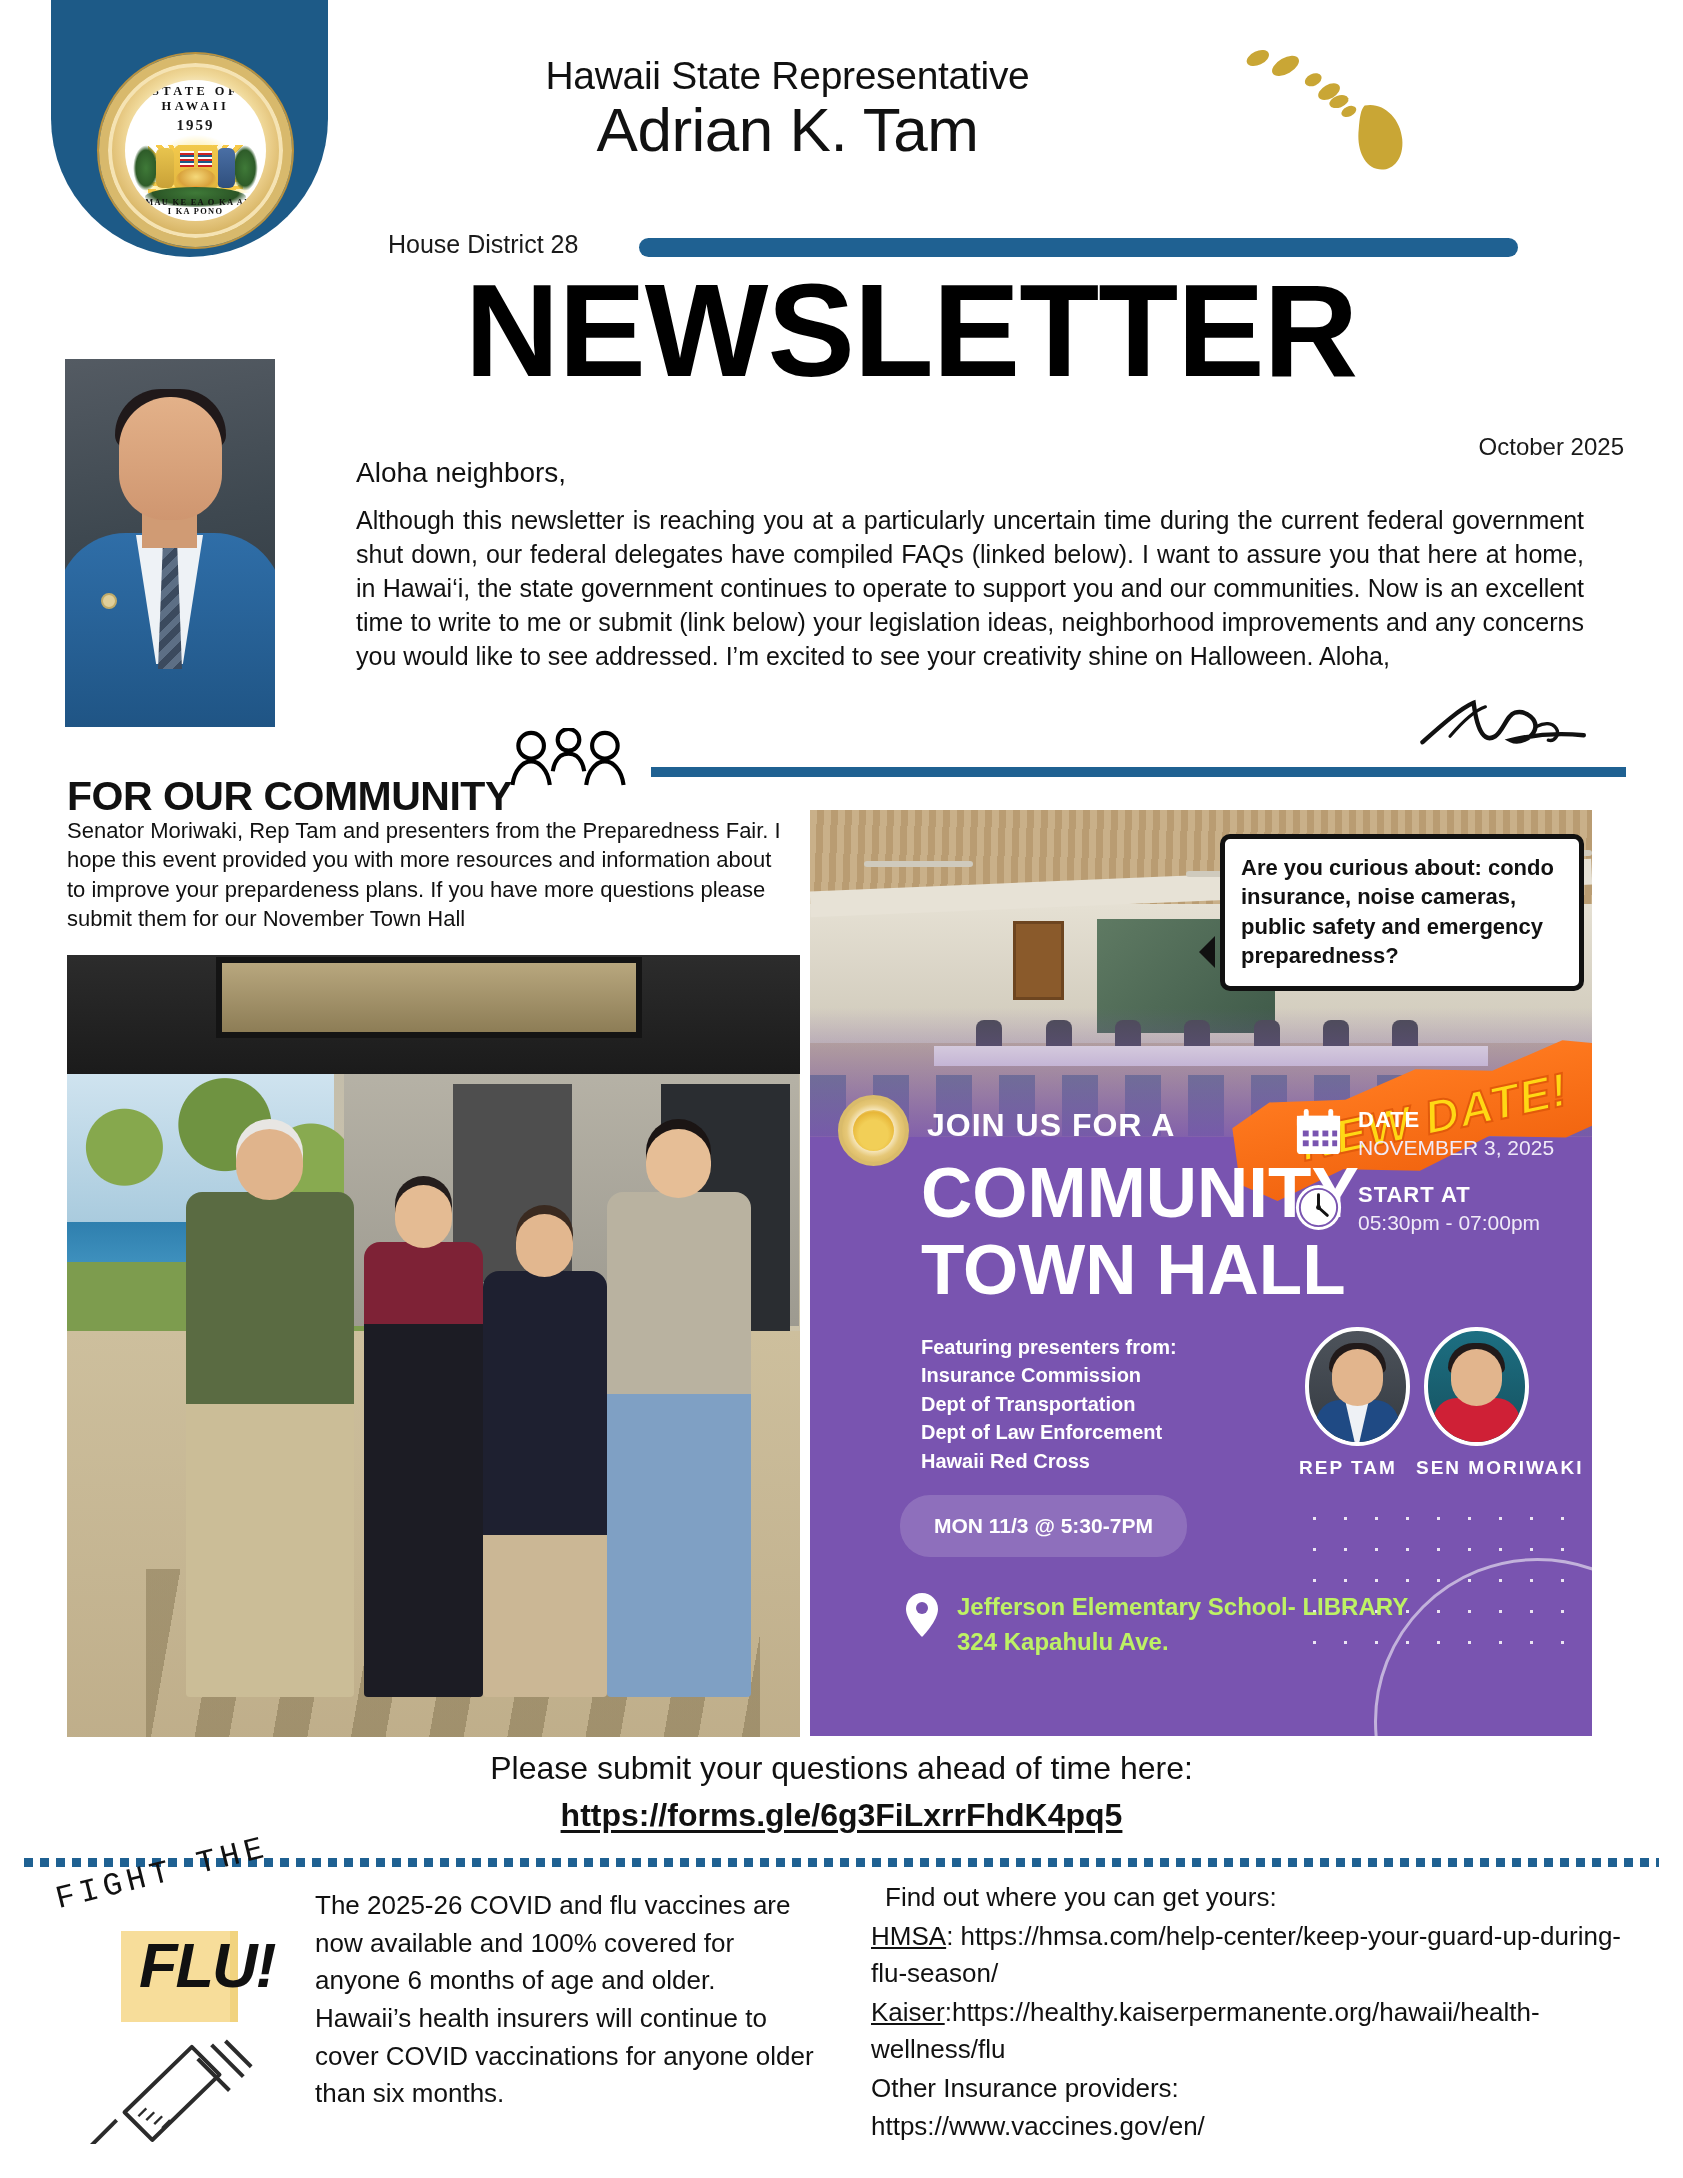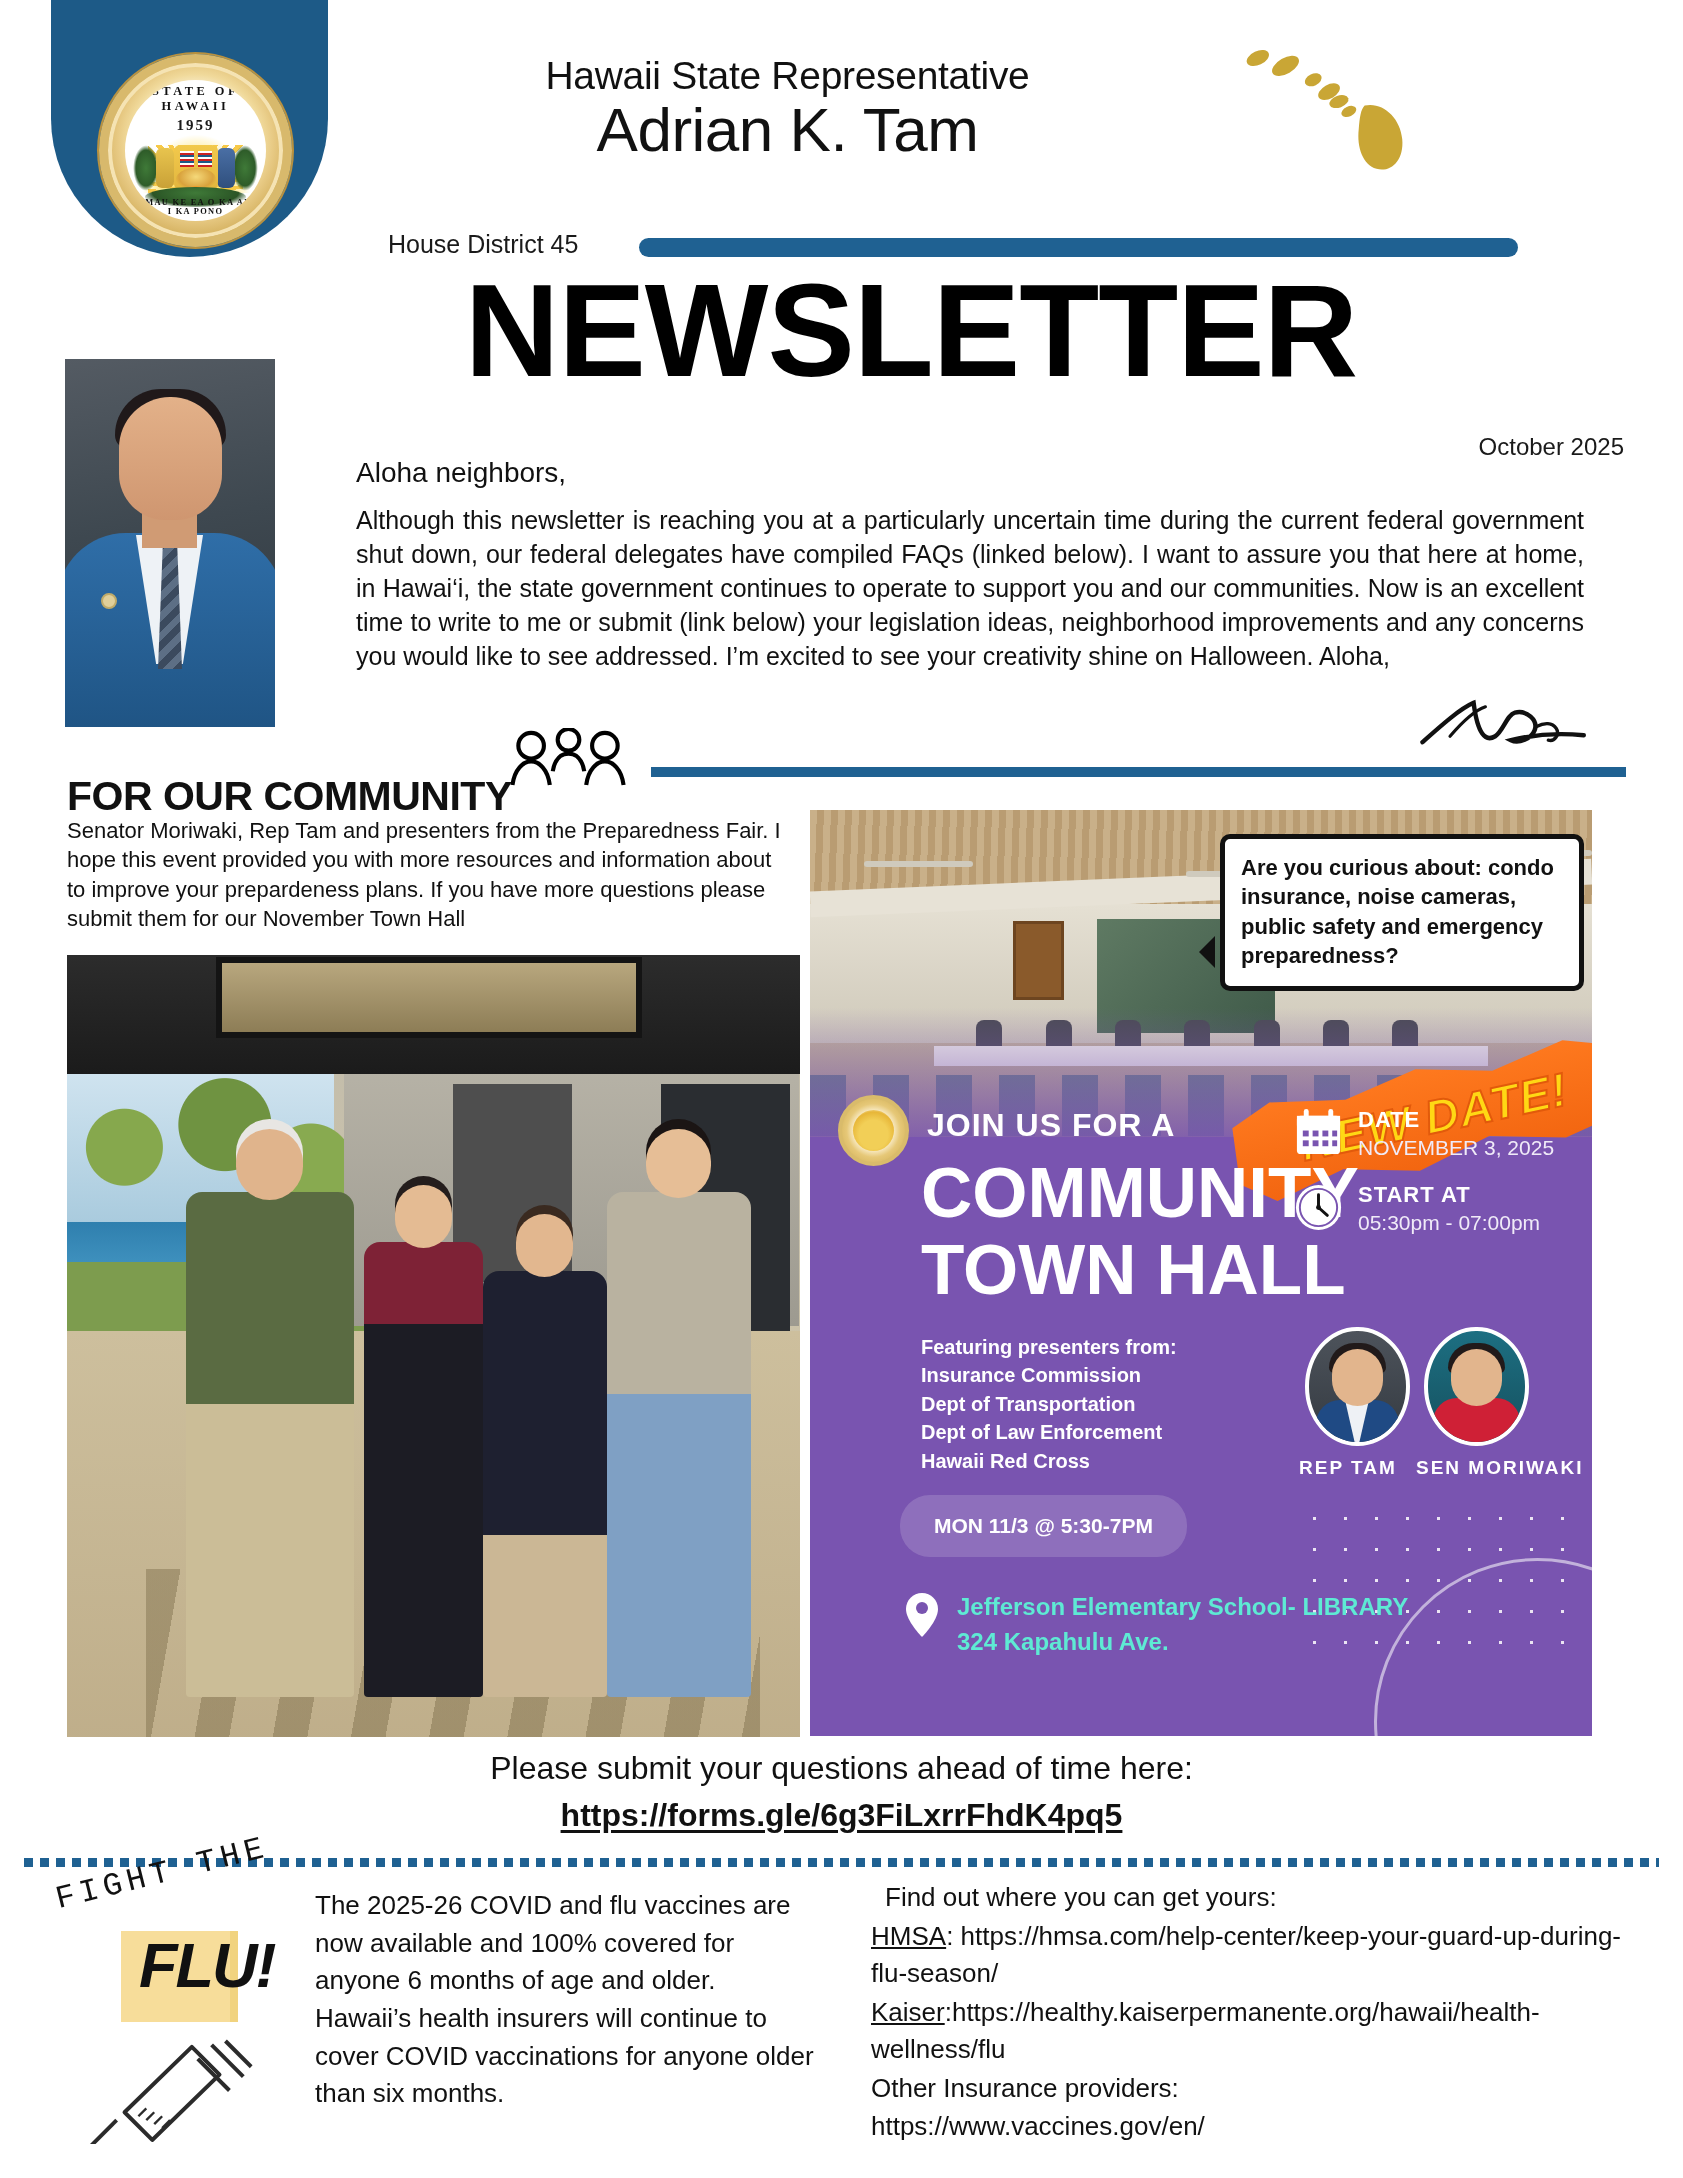--- a/index.html
+++ b/index.html
@@ -375,21 +375,21 @@
     background-size: 31px 31px;
     opacity: .85;
   }
   .fl-arc {
     position:absolute; right: -109px; bottom: -149px; width: 327px; height: 327px;
     border: 3px solid rgba(255,255,255,.55); border-radius: 50%;
   }
   .fl-pin { position:absolute; left: 95px; top: 782px; width: 34px; height: 46px; }
   .fl-loc {
     position:absolute; left: 147px; top: 780px;
-    font-size: 24px; font-weight: 700; color:#5eead4; line-height: 1.45;
+    font-size: 24px; font-weight: 700; color:#bef264; line-height: 1.45;
   }
 
   
   .submit-line {
     position: absolute; left: 0; right: 0; top: 1750px;
     text-align: center; font-size: 32px; color:#111;
   }
   .submit-url {
     position: absolute; left: 0; right: 0; top: 1797px;
     text-align: center; font-size: 32px; font-weight: 700; color:#111;
@@ -461,21 +461,21 @@
       <ellipse cx="16" cy="18" rx="12" ry="7" transform="rotate(-25 16 18)"></ellipse>
       <ellipse cx="44" cy="26" rx="15" ry="8" transform="rotate(-30 44 26)"></ellipse>
       <ellipse cx="72" cy="40" rx="9" ry="6" transform="rotate(-25 72 40)"></ellipse>
       <ellipse cx="88" cy="52" rx="12" ry="7" transform="rotate(-30 88 52)"></ellipse>
       <ellipse cx="98" cy="62" rx="10" ry="6" transform="rotate(-20 98 62)"></ellipse>
       <ellipse cx="108" cy="72" rx="8" ry="5" transform="rotate(-25 108 72)"></ellipse>
       <path d="M124 66 C142 62, 160 78, 162 100 C164 122, 150 134, 136 130 C122 126, 116 108, 118 90 C119 78, 120 70, 124 66 Z"></path>
     </g>
   </svg>
 
-  <div class="district-label">House District 45</div>
+  <div class="district-label">House District 28</div>
   <div class="district-bar"></div>
   <div class="newsletter-title">NEWSLETTER</div>
   <div class="issue-date">October 2025</div>
 
   <div class="portrait">
     <div class="p-jacket"></div>
     <div class="p-shirt"></div>
     <div class="p-tie"></div>
     <div class="p-neck"></div>
     <div class="p-hair"></div>

